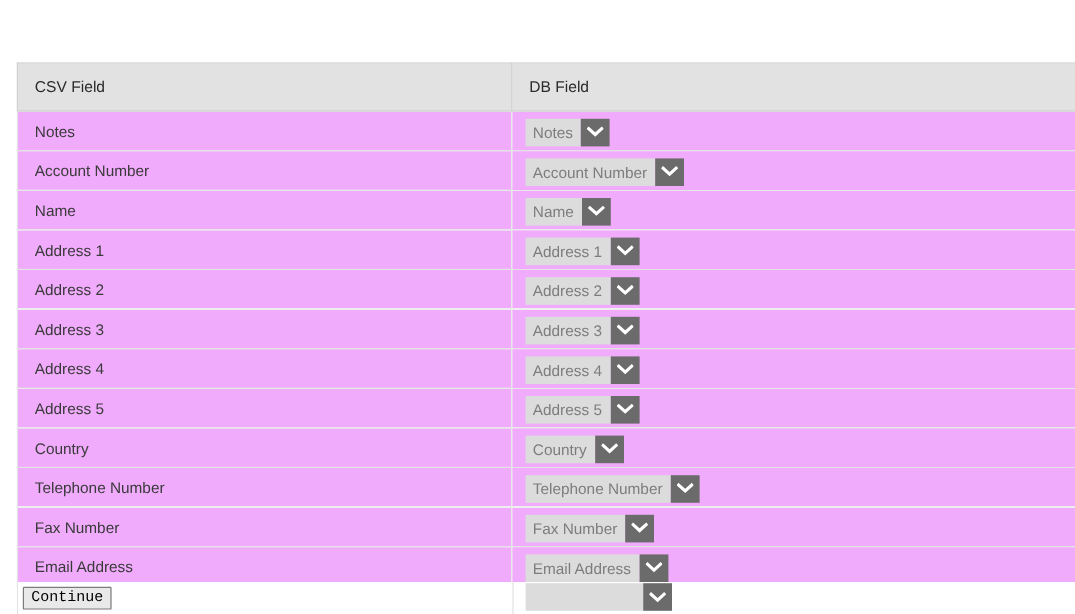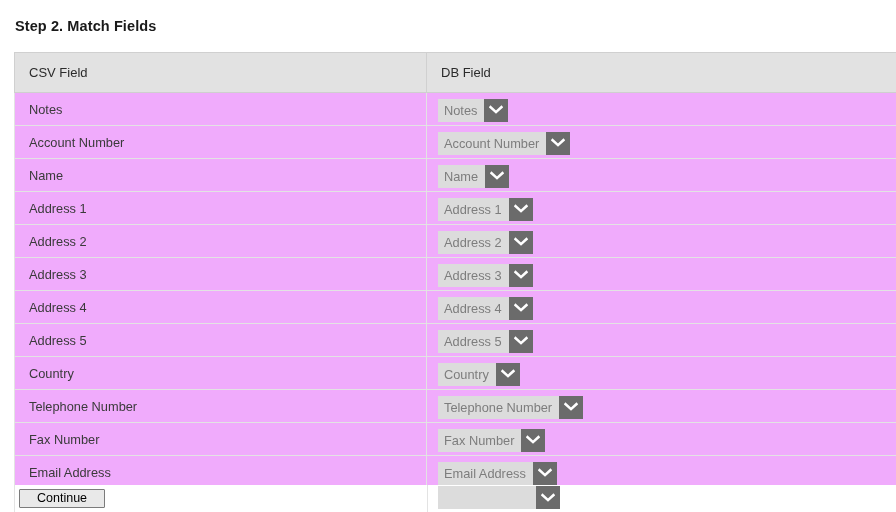--- a/index.html
+++ b/index.html
@@ -143,39 +143,38 @@
     position: absolute;
     left: 423px;
     top: 1px;
   }
 
   .continue-btn {
     position: absolute;
     left: 19px;
     top: 489px;
     height: 19px;
-    padding: 0 17px;
-    font-family: Liberation Sans, sans-serif;
+    padding: 0 6px;
+    font-family: Liberation Mono, monospace;
     font-size: 12.5px;
     line-height: 17px;
     color: #000000;
     background: #e9e9e9;
     border: 1px solid #7b7b7b;
     border-radius: 1px;
     box-sizing: border-box;
     cursor: default;
     white-space: nowrap;
   }
 </style>
 </head>
 <body>
 
 <div class="page">
 
-  <div class="page-title">Step 2. Match Fields</div>
 
   <table class="match-table">
     <colgroup>
       <col class="c-csv">
       <col class="c-db">
     </colgroup>
     <thead>
       <tr>
         <th>CSV Field</th>
         <th>DB Field</th>

